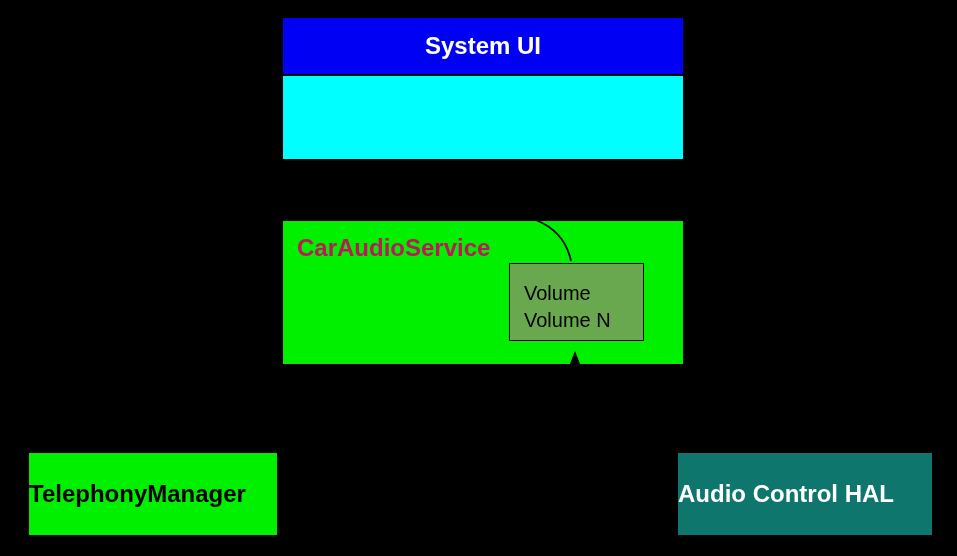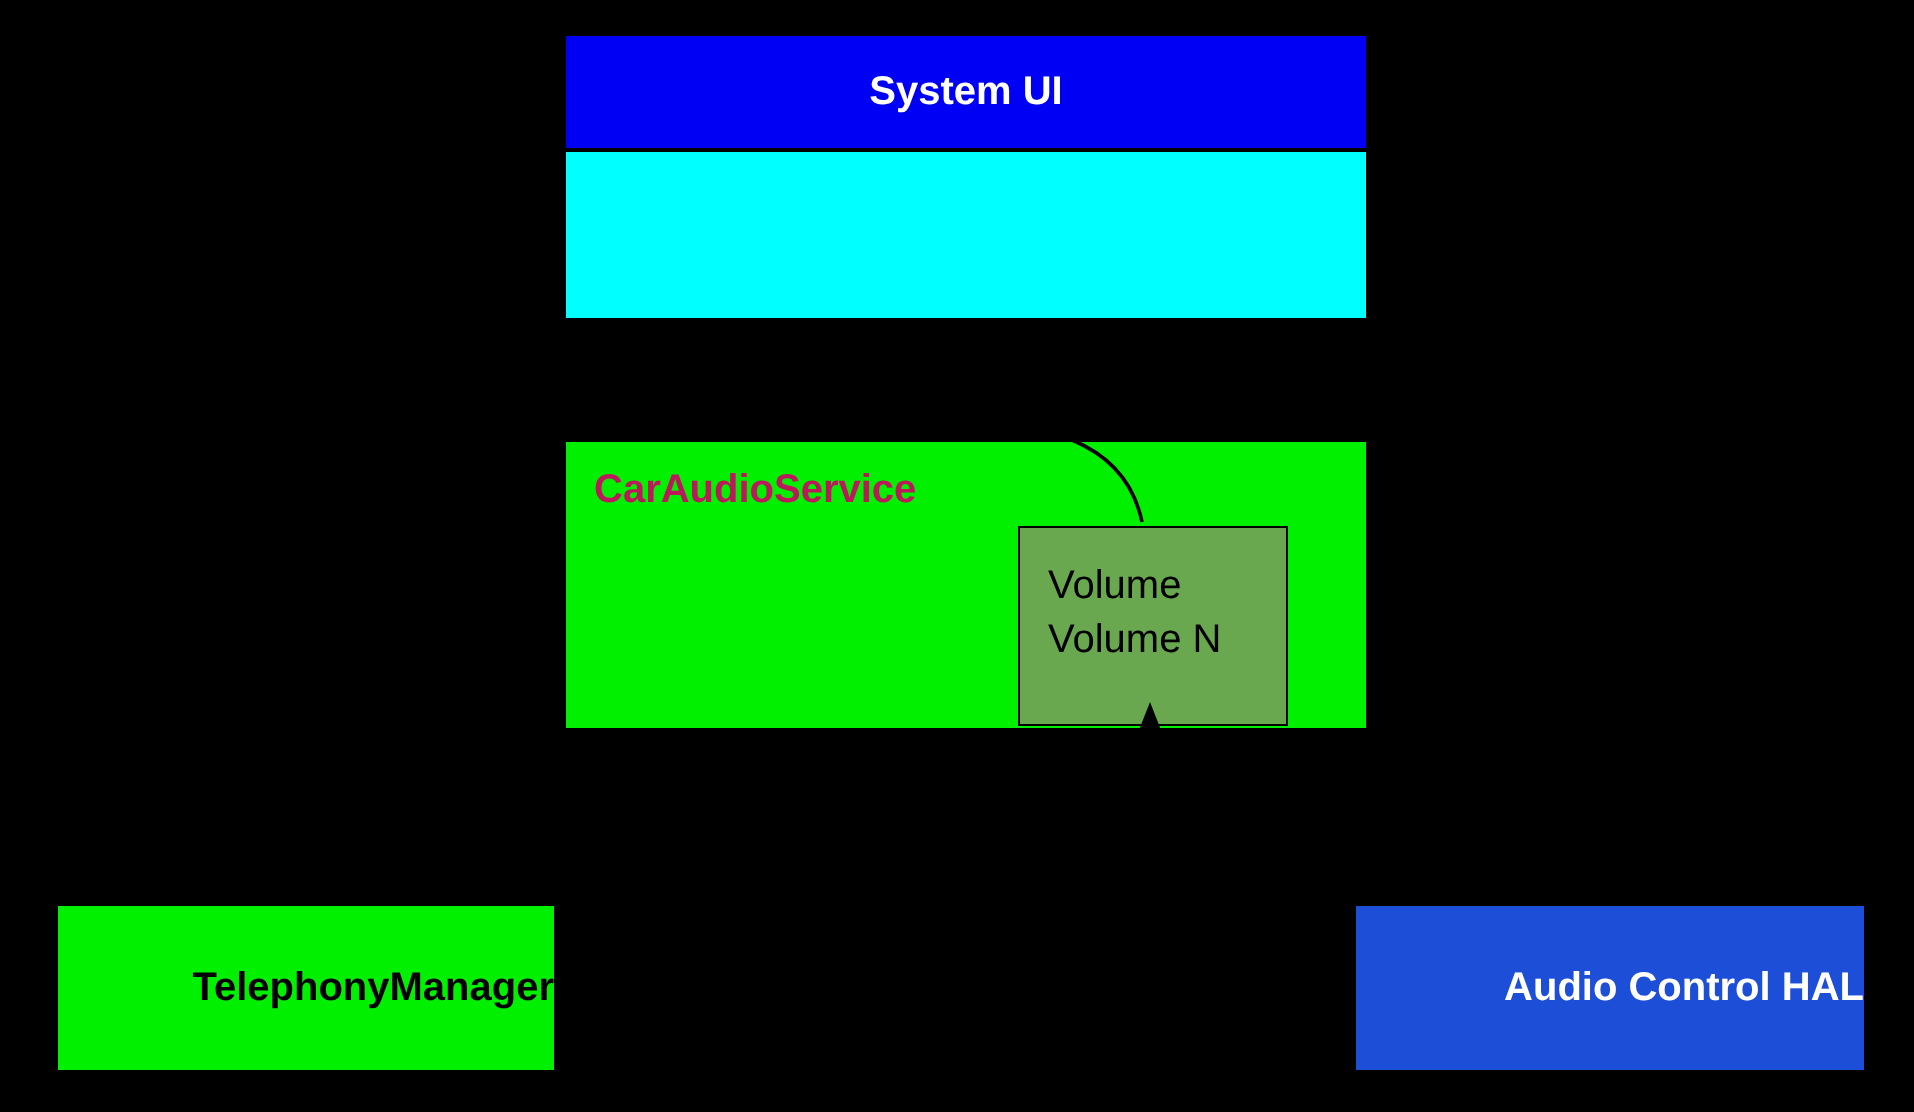--- a/index.html
+++ b/index.html
@@ -14,27 +14,27 @@
     height: 556px;
     background: #000000;
     overflow: hidden;
   }
   .node {
     position: absolute;
     box-sizing: border-box;
     border: 1px solid #000000;
   }
   .node-label {
-    font-size: 20px;
+    font-size: 24px;
     font-weight: bold;
   }
   .center-label {
     display: flex;
     align-items: center;
-    justify-content: flex-end;
+    justify-content: flex-start;
     text-align: center;
   }
 
   
   .system-ui-header {
     left: 282px; top: 17px; width: 402px; height: 58px;
     display: flex; align-items: center; justify-content: center;
   }
   .system-ui-body {
     left: 282px; top: 75px; width: 402px; height: 85px;
@@ -44,21 +44,21 @@
   .car-audio-service {
     left: 282px; top: 220px; width: 402px; height: 145px;
   }
   .car-audio-service .node-label {
     position: absolute;
     left: 14px; top: 13px;
   }
   .volume-group {
     position: absolute;
     box-sizing: border-box;
-    left: 226px; top: 42px; width: 135px; height: 100px;
+    left: 226px; top: 42px; width: 135px; height: 78px;
     border: 1.5px solid #000000;
     padding: 16px 0 16px 14px;
     font-size: 20px;
     line-height: 27px;
   }
 
   
   .telephony-manager {
     left: 28px; top: 452px; width: 250px; height: 84px;
   }
@@ -93,21 +93,21 @@
       <div style="color: rgb(0, 0, 0);">Volume</div>
       <div style="color: rgb(0, 0, 0);">Volume N</div>
     </div>
   </div>
 
   <div class="node center-label telephony-manager" style="background-color: rgb(0, 240, 0);">
     <span class="node-label" style="color: rgb(0, 0, 0);">TelephonyManager</span>
   </div>
 
 
-  <div class="node center-label audio-control-hal" style="background-color: #1d4ed8;">
+  <div class="node center-label audio-control-hal" style="background-color: #0f766e;">
     <span class="node-label" style="color: rgb(255, 255, 255);">Audio Control HAL</span>
   </div>
 
   <svg class="connector-overlay" viewBox="0 0 957 556" xmlns="http://www.w3.org/2000/svg">
     <path d="M 536 220 Q 565 232 571 261" fill="none" stroke="#000000" stroke-width="1.8"></path>
     <line x1="575" y1="376" x2="575" y2="356" stroke="#000000" stroke-width="2"></line>
     <polygon points="575,351 569.5,365 580.5,365" fill="#000000"></polygon>
   </svg>
 
 </div>

